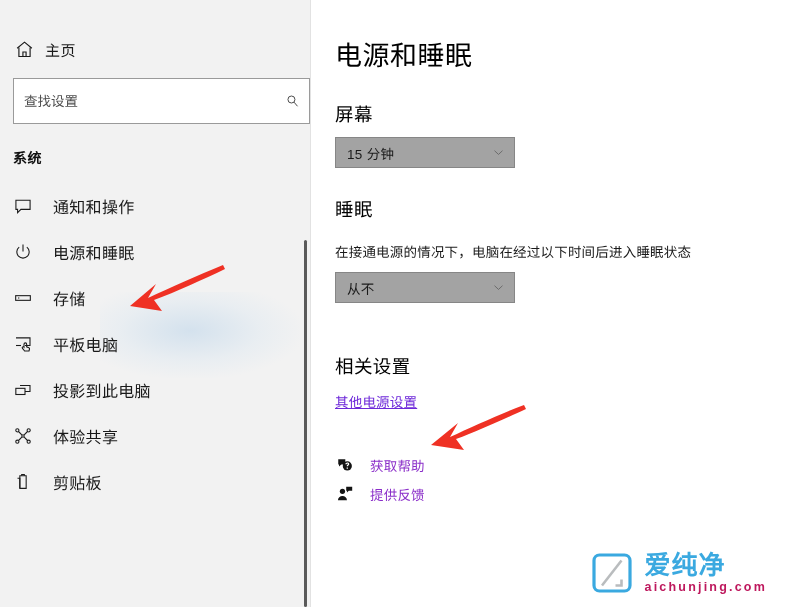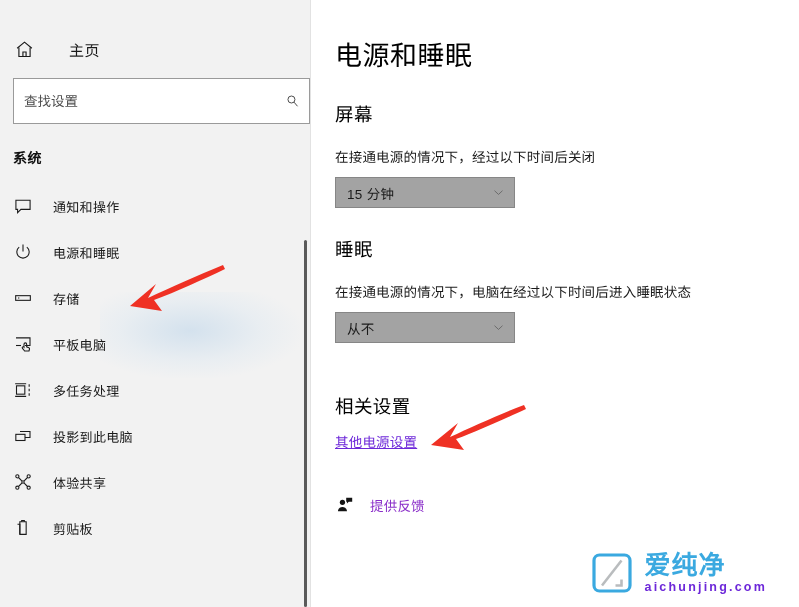--- a/index.html
+++ b/index.html
@@ -46,21 +46,21 @@
     width: 22px;
     height: 22px;
     display: inline-flex;
     align-items: center;
     justify-content: center;
     color: #1a1a1a;
   }
   .home-label {
     font-size: 15px;
     color: #1a1a1a;
-    margin-left: 34px;
+    margin-left: 10px;
     letter-spacing: .5px;
   }
 
   .search-wrap {
     margin: 12px 0 0 13px;
     height: 46px;
     background: #ffffff;
     border: 1px solid #9a9a9a;
     box-sizing: border-box;
     display: flex;
@@ -116,21 +116,21 @@
   .nav-icon {
     width: 22px;
     height: 22px;
     flex: 0 0 22px;
     display: inline-flex;
     align-items: center;
     justify-content: center;
     color: #1c1c1c;
   }
   .nav-label {
-    font-size: 13px;
+    font-size: 16px;
     color: #1a1a1a;
     margin-left: 19px;
     letter-spacing: .3px;
     white-space: nowrap;
   }
 
   
   .glow {
     position: absolute;
     left: 100px;
@@ -281,21 +281,21 @@
   .wm-cn {
     font-size: 26px;
     font-weight: bold;
     color: #3aa9e0;
     line-height: 1.04;
     letter-spacing: 1px;
   }
   .wm-en {
     font-size: 12.5px;
     font-weight: bold;
-    color: #6d28d9;
+    color: #be185d;
     letter-spacing: 2.2px;
     margin-top: 1px;
   }
 </style>
 </head>
 <body>
 
 <div class="window">
 
   <div class="sidebar">
@@ -361,30 +361,20 @@
         <span class="nav-icon">
           <svg viewBox="0 0 24 24" width="20" height="20" fill="none" stroke="currentColor" stroke-width="1.3">
             <path d="M3.6 4.6h16.8v9.2h-6"></path>
             <path d="M3.6 13.8h6"></path>
             <path d="M13.2 12.2c0-1 .8-1.6 1.6-1.6s1.6.7 1.6 1.7v3.1l2.6 1.1c.7.3 1 .9.8 1.6l-.6 2.3H14l-2.6-3.2c-.5-.6-.4-1.3.2-1.7.5-.3 1.1-.2 1.6.3z"></path>
           </svg>
         </span>
         <span class="nav-label">平板电脑</span>
       </li>
 
-      <li class="nav-item">
-        <span class="nav-icon">
-          <svg viewBox="0 0 24 24" width="20" height="20" fill="none" stroke="currentColor" stroke-width="1.3">
-            <rect x="4.2" y="7" width="10" height="10"></rect>
-            <path d="M2.6 4.4h13.2M2.6 19.6h13.2"></path>
-            <path d="M19.4 5v3.2M19.4 10.6v2.8M19.4 15.8V19"></path>
-          </svg>
-        </span>
-        <span class="nav-label">多任务处理</span>
-      </li>
 
       <li class="nav-item">
         <span class="nav-icon">
           <svg viewBox="0 0 24 24" width="20" height="20" fill="none" stroke="currentColor" stroke-width="1.3">
             <rect x="3.4" y="10" width="11" height="7.4"></rect>
             <path d="M8.4 6.6h12v7.2h-6"></path>
           </svg>
         </span>
         <span class="nav-label">投影到此电脑</span>
       </li>
@@ -416,21 +406,20 @@
     </ul>
 
     <div class="sidebar-scrollbar"></div>
   </div>
 
   <div class="main">
 
     <h1 class="page-title">电源和睡眠</h1>
 
     <h2 class="section-head">屏幕</h2>
-    <p class="section-desc">在接通电源的情况下，经过以下时间后关闭</p>
     <div class="combo">
       <span class="combo-value">15 分钟</span>
       <span class="combo-chevron">
         <svg viewBox="0 0 24 24" width="13" height="13" fill="none" stroke="currentColor" stroke-width="1.5">
           <path d="M4.6 8.6 12 15.6l7.4-7"></path>
         </svg>
       </span>
     </div>
 
     <h2 class="section-head">睡眠</h2>
@@ -444,20 +433,31 @@
       </span>
     </div>
 
     <h2 class="related-head">相关设置</h2>
     <a class="link">其他电源设置</a>
 
     <div class="help-list">
       <div class="help-row">
         <span class="help-icon">
           <svg viewBox="0 0 24 24" width="18" height="18" fill="currentColor">
+            <path d="M3 4.2h9.4v7.2H7.1L4 14.1v-2.7H3z"></path>
+            <circle cx="15.1" cy="13.2" r="6.1"></circle>
+            <path d="M14.2 15.4h1.7v1.7h-1.7z" fill="#fff"></path>
+            <path d="M15.1 8.6c-1.5 0-2.6 1-2.6 2.4h1.7c0-.6.3-1 .9-1s.9.3.9.8c0 .9-1.7 1-1.7 2.8h1.7c0-1 1.7-1.3 1.7-2.9 0-1.3-1.1-2.1-2.6-2.1z" fill="#fff"></path>
+          </svg>
+        </span>
+        <span class="help-label">获取帮助</span>
+      </div>
+      <div class="help-row">
+        <span class="help-icon">
+          <svg viewBox="0 0 24 24" width="18" height="18" fill="currentColor">
             <circle cx="8.6" cy="8.4" r="3.5"></circle>
             <path d="M2.6 20.4c0-3.4 2.7-5.8 6-5.8s6 2.4 6 5.8z"></path>
             <path d="M13.6 2.4h8v5.4h-4.6l-2.4 2.2V7.8h-1z"></path>
           </svg>
         </span>
         <span class="help-label">提供反馈</span>
       </div>
     </div>
   </div>
 

